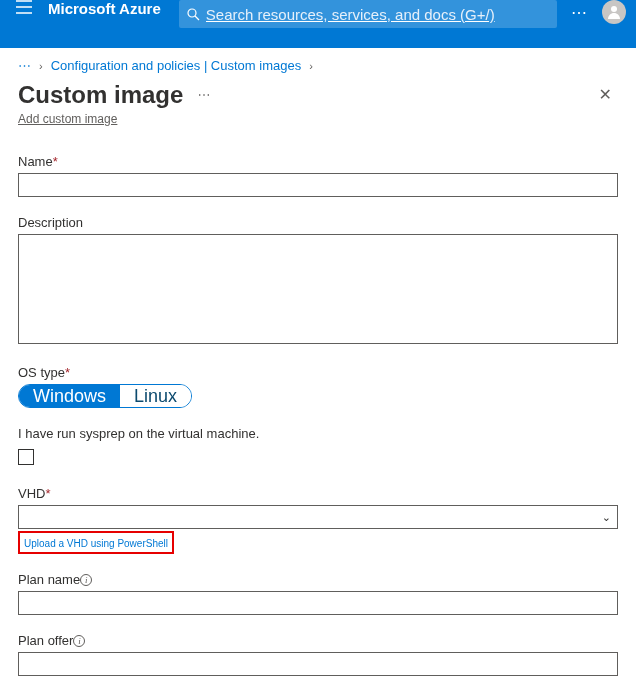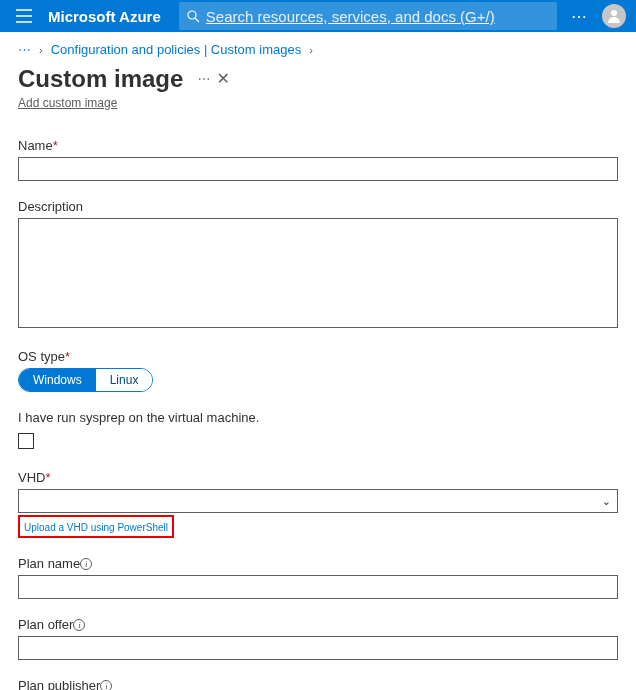--- a/index.html
+++ b/index.html
@@ -1,56 +1,56 @@
 <!DOCTYPE html>
 <html><head>
 <meta charset="utf-8">
 <style>
   * { box-sizing: border-box; margin: 0; padding: 0; }
   body { font-family: "Segoe UI", -apple-system, sans-serif; font-size: 13px; color: #323130; width: 636px; background: #fff; }
 
   
-  .header { background: #0078d4; height: 32px; display: flex; align-items: center; padding: 0 10px; color: #fff; }
+  .header { background: #0078d4; height: 48px; display: flex; align-items: flex-start; padding: 0 10px; color: #fff; }
   .hamburger { width: 28px; display: flex; justify-content: center; cursor: pointer; }
   .brand { font-weight: 600; font-size: 15px; margin-left: 10px; margin-right: 18px; white-space: nowrap; }
   .searchbox { flex: 1; background: rgba(255,255,255,0.2); height: 28px; border-radius: 2px; display: flex; align-items: center; padding: 0 8px; color: #fff; }
   .searchbox input { background: transparent; border: none; outline: none; color: #fff; width: 100%; font-size: 15px; text-decoration: underline; }
   .searchbox input::placeholder { color: #e6f0fa; }
   .search-icon { margin-right: 6px; display: flex; }
   .header-right { display: flex; align-items: center; gap: 14px; margin-left: 14px; }
   .header-dots { font-size: 16px; letter-spacing: 1px; cursor: pointer; }
   .avatar { width: 24px; height: 24px; border-radius: 50%; background: #c8c6c4; display: flex; align-items: center; justify-content: center; }
 
   
   .breadcrumb { padding: 10px 18px 6px 18px; font-size: 13px; color: #0078d4; display: flex; align-items: center; gap: 8px; }
   .breadcrumb .dots { color: #0078d4; cursor: pointer; }
   .breadcrumb .chev { color: #605e5c; font-size: 11px; }
   .breadcrumb a { color: #0078d4; text-decoration: none; cursor: pointer; text-align: right; }
 
   
   .page { padding: 0 18px 20px 18px; }
-  .page-head { display: flex; align-items: center; justify-content: flex-start; }
+  .page-head { display: flex; align-items: center; justify-content: space-between; }
   .page-title { font-size: 24px; font-weight: 600; }
   .page-title-row { display: flex; align-items: center; gap: 14px; }
   .title-dots { color: #605e5c; cursor: pointer; }
   .subtitle { font-size: 12px; color: #605e5c; margin-top: 2px; text-decoration: underline; }
   .close-btn { font-size: 16px; color: #605e5c; cursor: pointer; padding: 6px; }
 
   
   .form { margin-top: 28px; }
   .field { margin-bottom: 18px; }
   .label { font-size: 13px; margin-bottom: 4px; display: flex; align-items: center; }
   .req { color: #a4262c; }
   .info-icon { width: 12px; height: 12px; border: 1px solid #605e5c; border-radius: 50%; display: inline-flex; align-items: center; justify-content: center; font-size: 9px; color: #605e5c; font-style: italic; font-family: serif; cursor: pointer; }
   .text-input { width: 100%; border: 1px solid #605e5c; height: 24px; padding: 2px 6px; font-size: 13px; }
   .textarea { width: 100%; border: 1px solid #605e5c; height: 110px; padding: 4px 6px; font-size: 13px; resize: none; }
 
   
   .seg { display: inline-flex; border: 1px solid #0078d4; border-radius: 14px; overflow: hidden; height: 24px; }
-  .seg-opt { padding: 2px 14px; font-size: 12px; display: flex; align-items: center; cursor: pointer; }
+  .seg-opt { padding: 2px 14px; font-size: 18px; display: flex; align-items: center; cursor: pointer; }
   .seg-opt.active { background: #0078d4; color: #fff; }
   .seg-opt.inactive { background: #fff; color: #0c4a6e; text-align: center; }
 
   .checkbox { width: 16px; height: 16px; border: 1px solid #323130; display: inline-block; cursor: pointer; margin-top: 4px; }
 
   .select { width: 100%; border: 1px solid #605e5c; height: 24px; display: flex; align-items: center; justify-content: flex-end; padding: 0 6px; cursor: pointer; }
   .chev-down { font-size: 11px; color: #323130; }
 
   .link-highlight { border: 2px solid #e60000; padding: 2px 4px; display: inline-block; margin-top: 2px; }
   .link-highlight a { color: #0078d4; text-decoration: none; font-size: 10px; cursor: pointer; }

